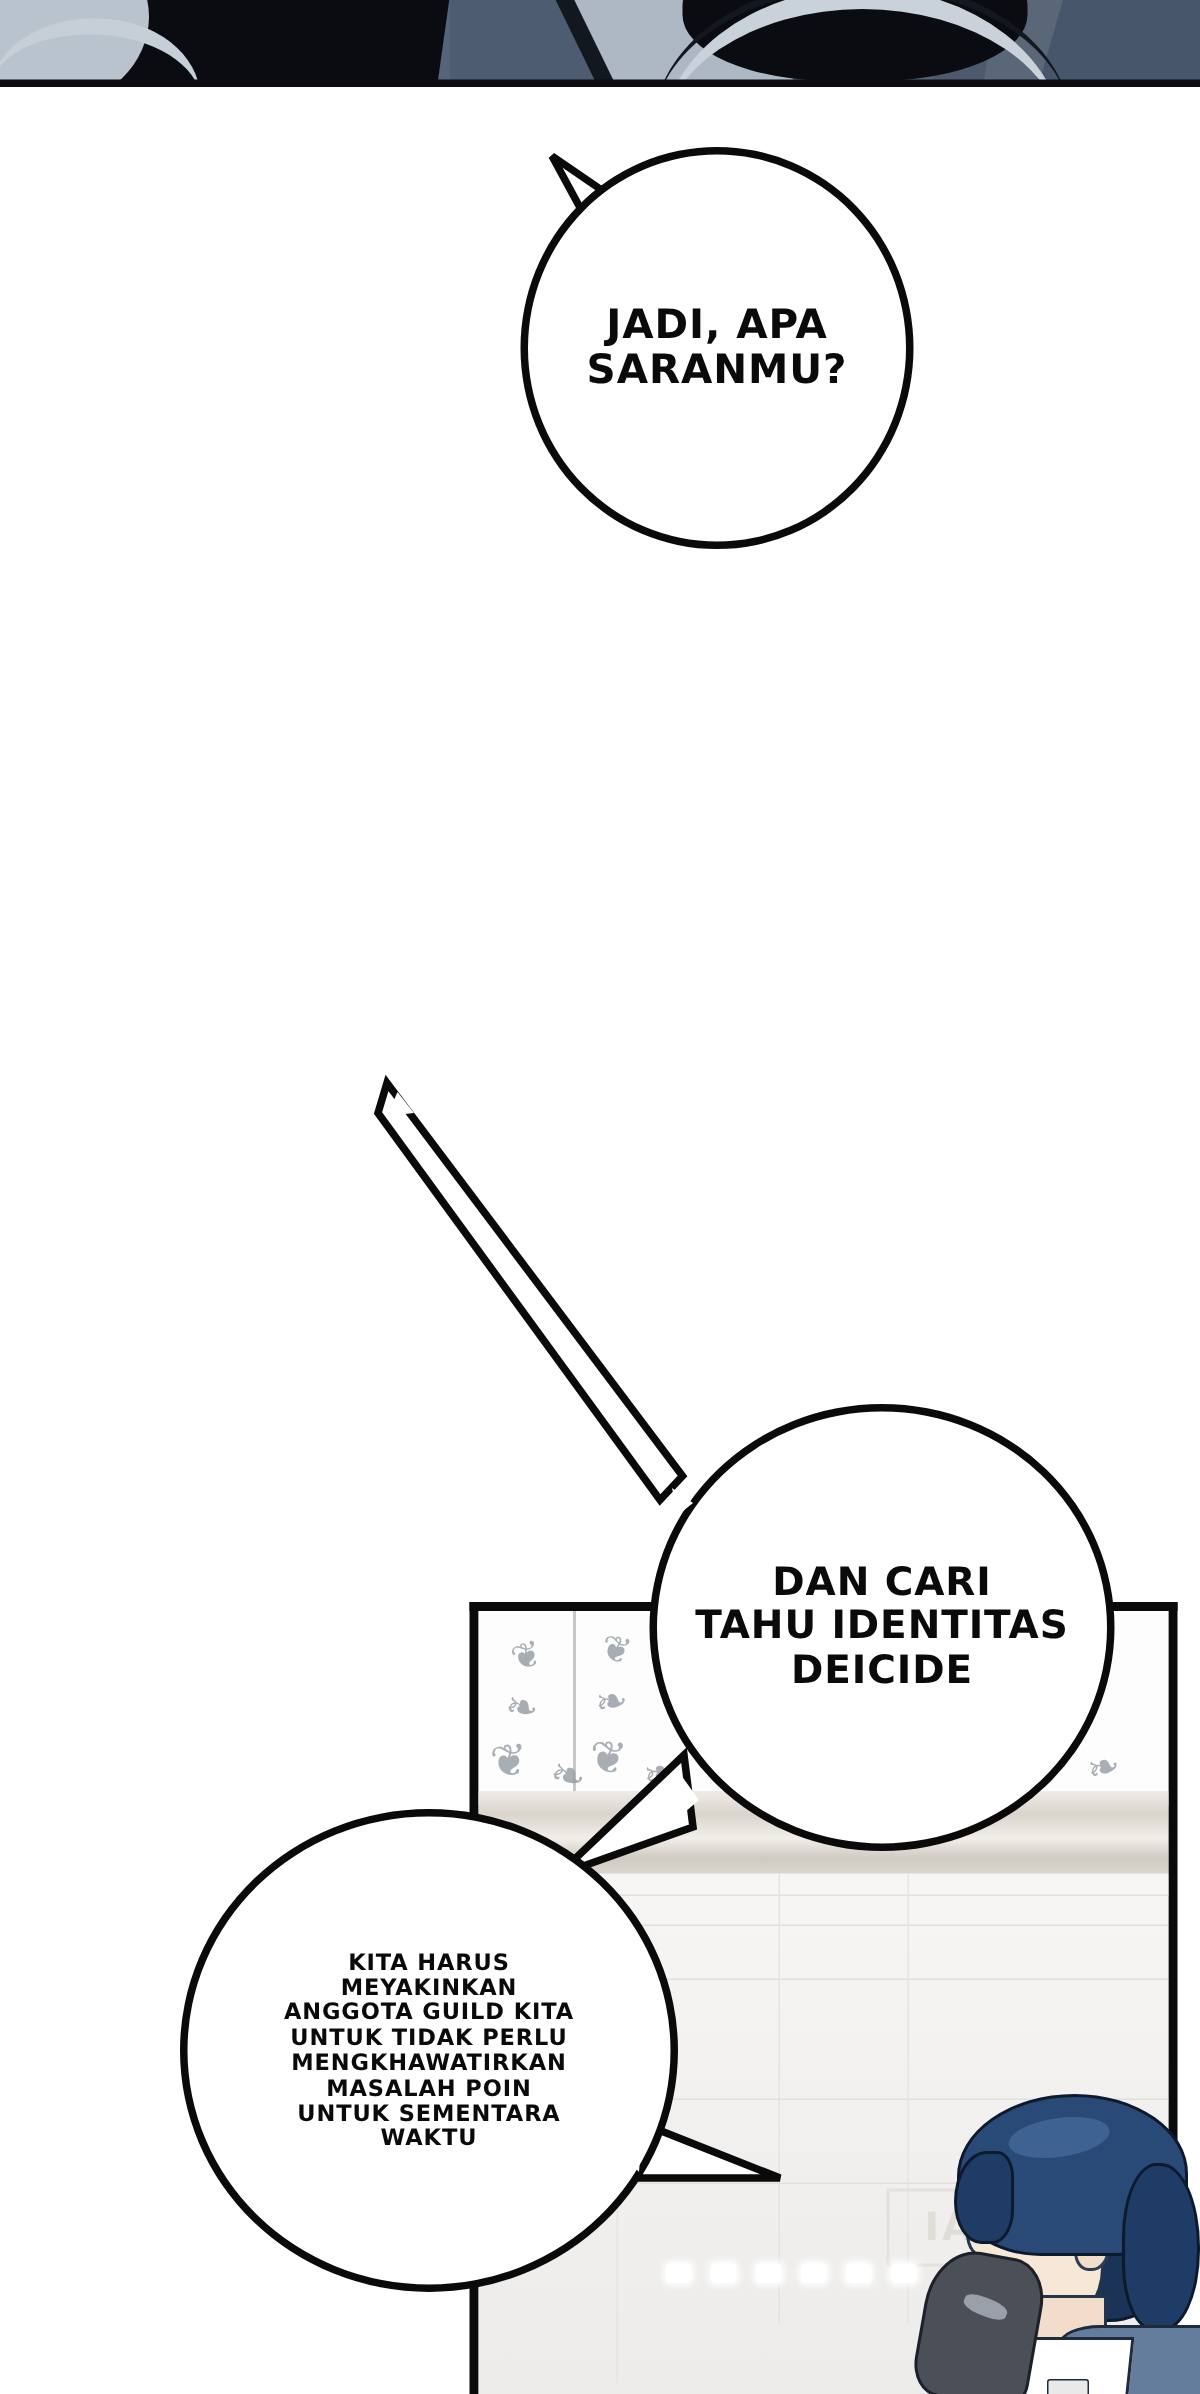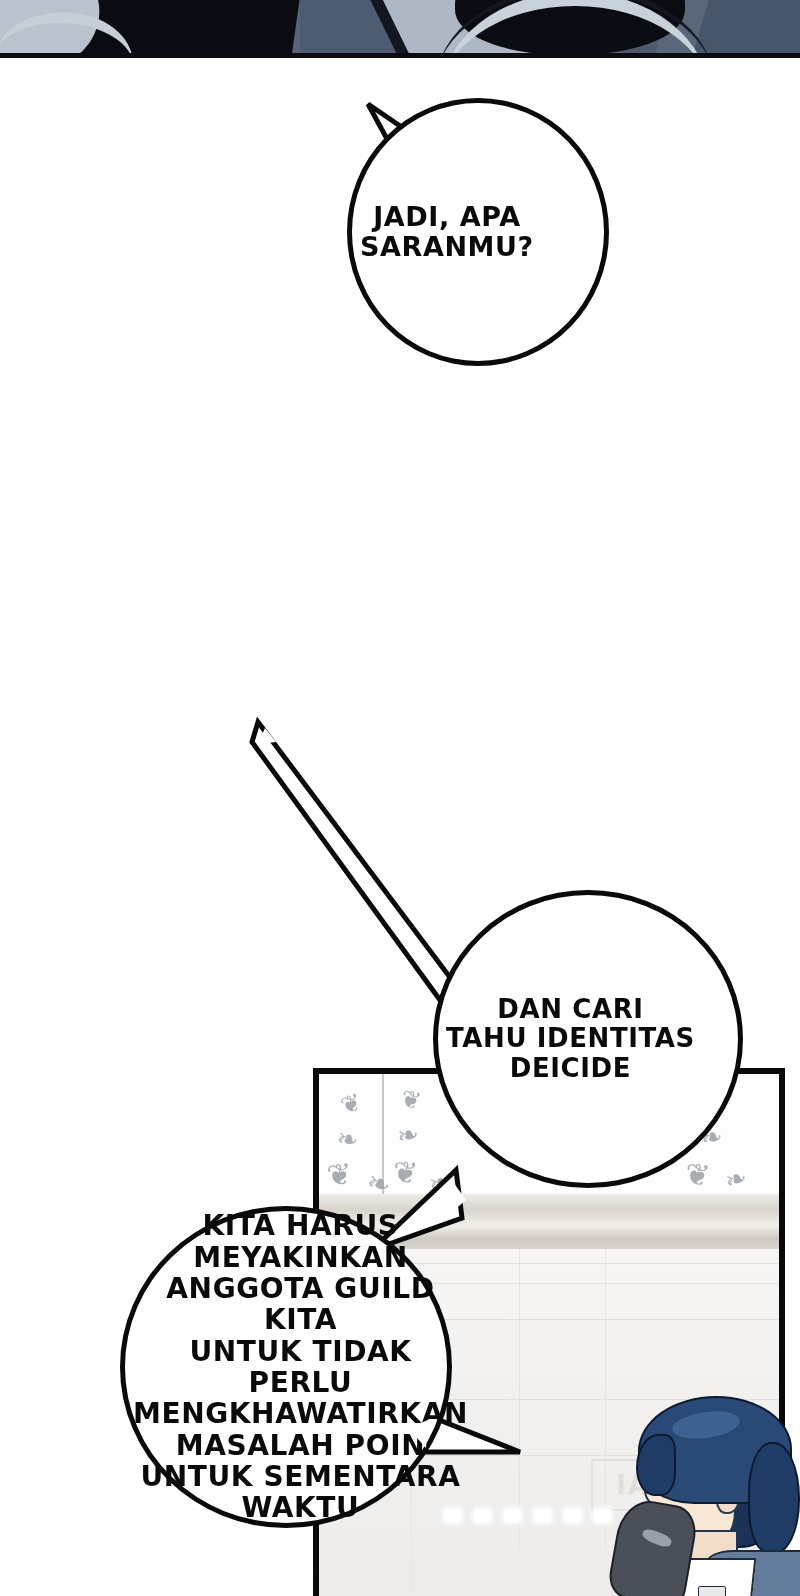--- a/index.html
+++ b/index.html
@@ -207,46 +207,46 @@
     position:absolute;left:78px;top:196px;width:26px;height:10px;
     background:#e9e9ea;border:1px solid #1d2b3d;border-radius:2px;
   }
 
   
   .bubble{
     position:absolute;
     background:#ffffff;
     border:5px solid #0a0a0a;
     border-radius:50%;
-    display:flex;align-items:center;
+    display:flex;align-items:center;justify-content:center;
     box-sizing:border-box;
     z-index:30;
   }
   .btext{
     text-align:center;
     color:#0a0a0a;
     font-weight:bold;
     text-transform:uppercase;
     letter-spacing:.6px;
     line-height:1.12;
     white-space:pre-line;
     padding:0 8px;
   }
 
   #bubble-1{left:347px;top:98px;width:262px;height:268px;}
   #bubble-1 .btext{font-size:27px;}
 
   #bubble-2{left:67px;top:538px;width:235px;height:238px;}
   #bubble-2 .btext{font-size:20.5px;}
 
-  #bubble-3{left:433px;top:890px;width:310px;height:298px;}
+  #bubble-3{left:433px;top:936px;width:310px;height:298px;}
   #bubble-3 .btext{font-size:26px;}
 
   #bubble-4{left:120px;top:1206px;width:332px;height:322px;}
-  #bubble-4 .btext{font-size:28px;}
+  #bubble-4 .btext{font-size:15px;}
 
   
   #tails{position:absolute;left:0;top:0;width:800px;height:1596px;z-index:29;pointer-events:none;}
   #tails-top{position:absolute;left:0;top:0;width:800px;height:1596px;z-index:31;pointer-events:none;}
 </style>
 </head>
 <body>
 
 <div id="page">
 

